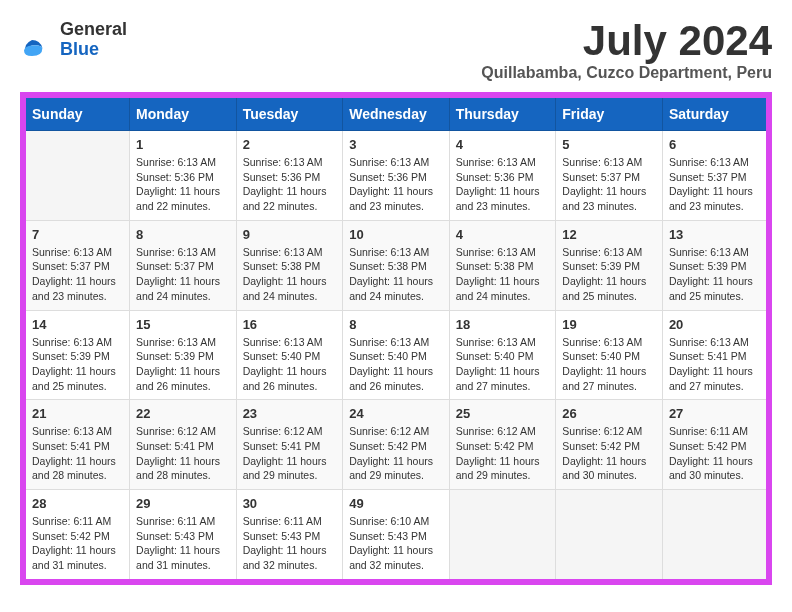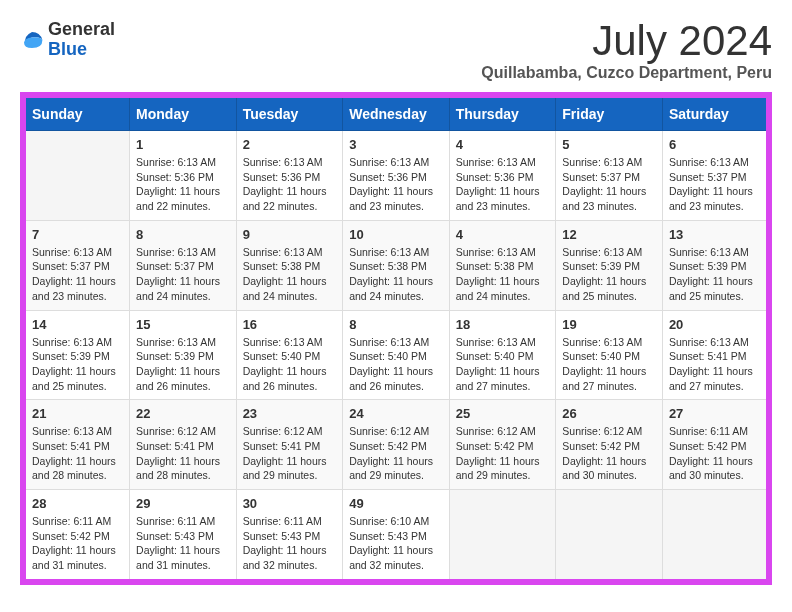--- a/index.html
+++ b/index.html
@@ -11,40 +11,40 @@
       padding: 20px;
     }
     .header {
       display: flex;
       justify-content: space-between;
       align-items: flex-start;
       margin-bottom: 10px;
     }
     .logo {
       display: flex;
-      align-items: center;
-      gap: 4px;
+      align-items: flex-end;
+      gap: 16px;
     }
     .logo-text {
       font-size: 18px;
       font-weight: bold;
       line-height: 1.1;
     }
     .logo-general { color: #333; }
     .logo-blue { color: #1565C0; }
     .logo-icon {
       width: 24px;
       height: 24px;
     }
     .title-area {
       text-align: right;
     }
     .month-title {
       font-size: 42px;
-      font-weight: normal;
+      font-weight: bold;
       color: #333;
       line-height: 1;
     }
     .location {
       font-size: 16px;
       color: #555;
       margin-top: 2px;
       font-weight: bold;
     }
     .calendar {

